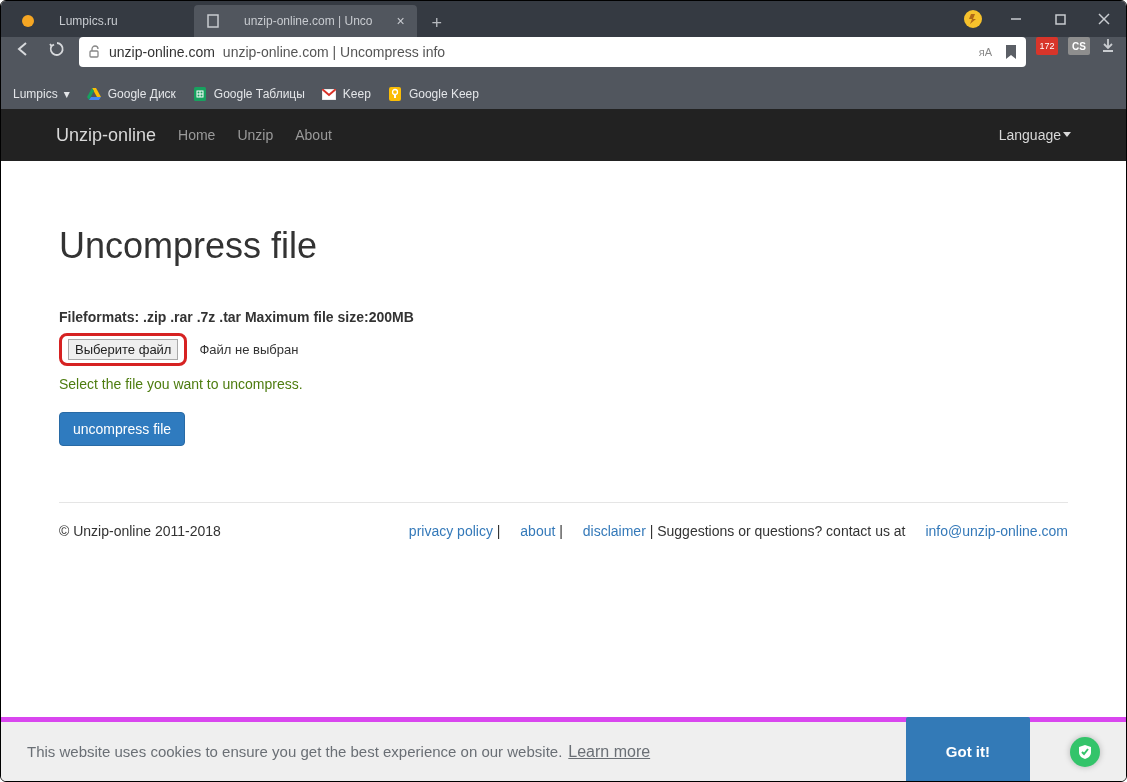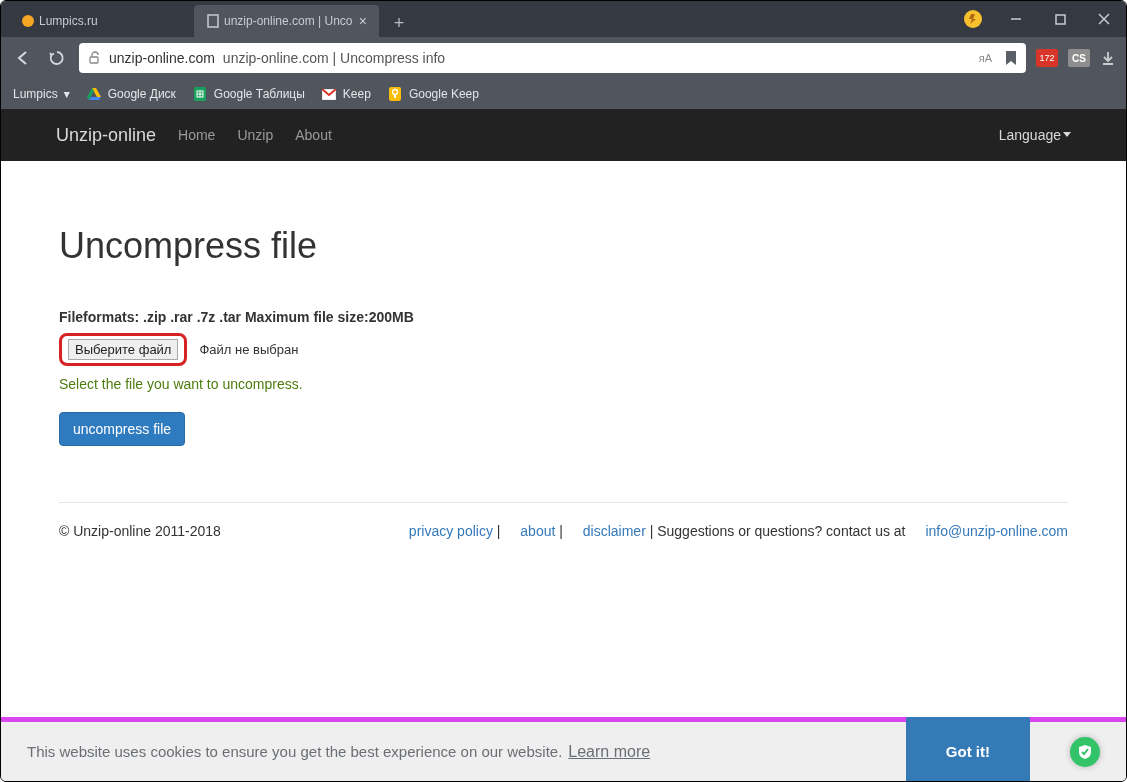--- a/index.html
+++ b/index.html
@@ -1,30 +1,30 @@
 <!DOCTYPE html>
 <html><head>
 <meta charset="utf-8">
 <style>
 * { margin: 0; padding: 0; box-sizing: border-box; }
 body { font-family: Arial, Helvetica, sans-serif; background: #fff; width: 1127px; height: 782px; overflow: hidden; position: relative; border: 1px solid #000; border-radius: 6px; }
 
 
 .tab-strip { background: #353a42; height: 36px; display: flex; align-items: flex-end; padding-left: 8px; }
-.tab { height: 32px; display: flex; align-items: center; padding: 0 12px; font-size: 12px; color: #c8cbd0; gap: 4px; border-radius: 4px 4px 0 0; min-width: 185px; }
+.tab { height: 32px; display: flex; align-items: center; padding: 0 12px; font-size: 12px; color: #c8cbd0; gap: 24px; border-radius: 4px 4px 0 0; min-width: 185px; }
 .tab.inactive { background: #353a42; }
 .tab.active { background: #51565e; }
 .tab .favicon { width: 14px; height: 14px; display: inline-flex; align-items: center; justify-content: center; }
 .tab .close { margin-left: auto; color: #c8cbd0; font-size: 14px; }
 .newtab { width: 28px; height: 28px; display: flex; align-items: center; justify-content: center; color: #b7babf; font-size: 18px; margin-left: 6px; }
 .win-controls { margin-left: auto; display: flex; align-items: center; height: 36px; }
 .win-btn { width: 44px; height: 36px; display: flex; align-items: center; justify-content: center; color: #c8cbd0; }
 .amp-icon { width: 18px; height: 18px; background: #f6c12c; border-radius: 50%; margin-right: 12px; display: flex; align-items: center; justify-content: center; }
 
-.nav-bar { background: #51565e; height: 42px; display: flex; align-items: center; padding: 0 10px; gap: 10px; }
+.nav-bar { background: #51565e; height: 42px; display: flex; align-items: flex-start; padding: 0 10px; gap: 10px; }
 .nav-arrow { color: #d7d9dc; width: 24px; height: 24px; display: flex; align-items: center; justify-content: center; }
 .addr-bar { flex: 1; background: #fff; height: 30px; border-radius: 4px; display: flex; align-items: center; padding: 0 8px; font-size: 14px; color: #333; gap: 8px; }
 .addr-bar .lock { color: #888; }
 .addr-bar .domain { color: #333; }
 .addr-bar .title { color: #555; }
 .addr-trailers { margin-left: auto; display: flex; align-items: center; gap: 12px; }
 .trailer-icon { display: flex; align-items: center; justify-content: center; }
 .badge-red { background: #d8352a; color: #fff; width: 22px; height: 18px; font-size: 9px; display: flex; align-items: center; justify-content: center; border-radius: 2px; }
 .badge-grey { background: #8e8e8e; color: #fff; width: 22px; height: 18px; font-size: 10px; font-weight: bold; display: flex; align-items: center; justify-content: center; border-radius: 2px; }
 

